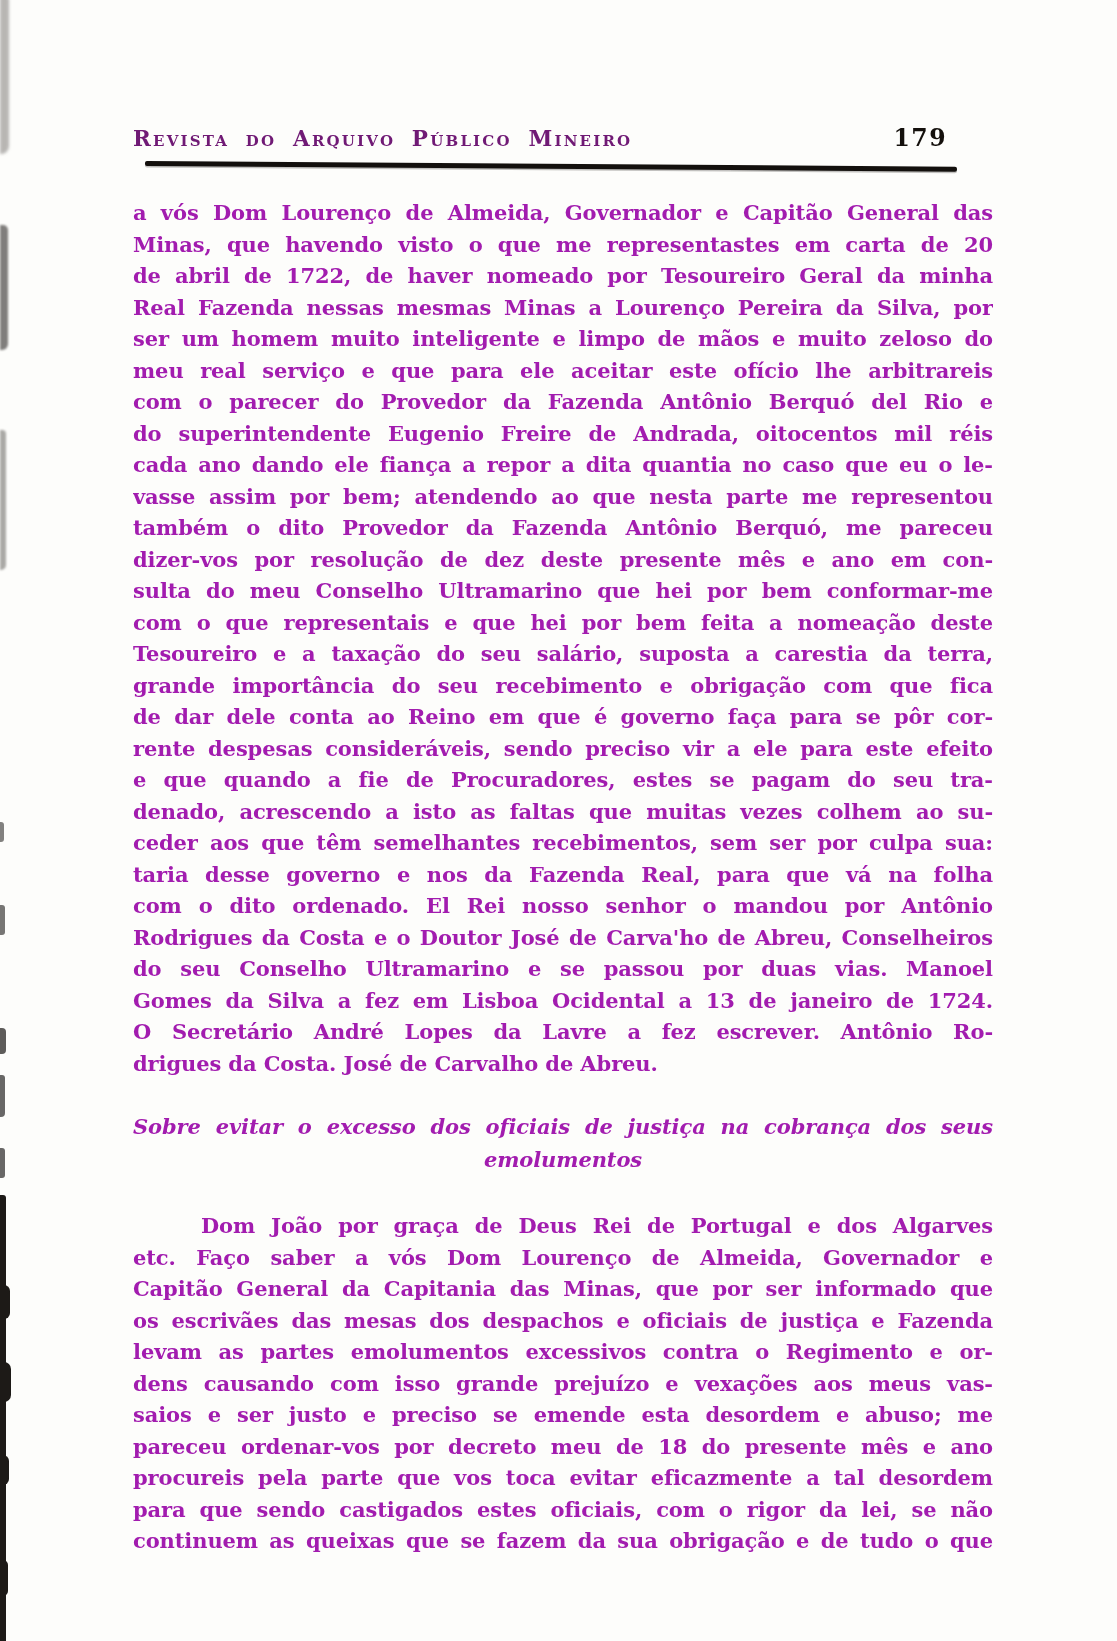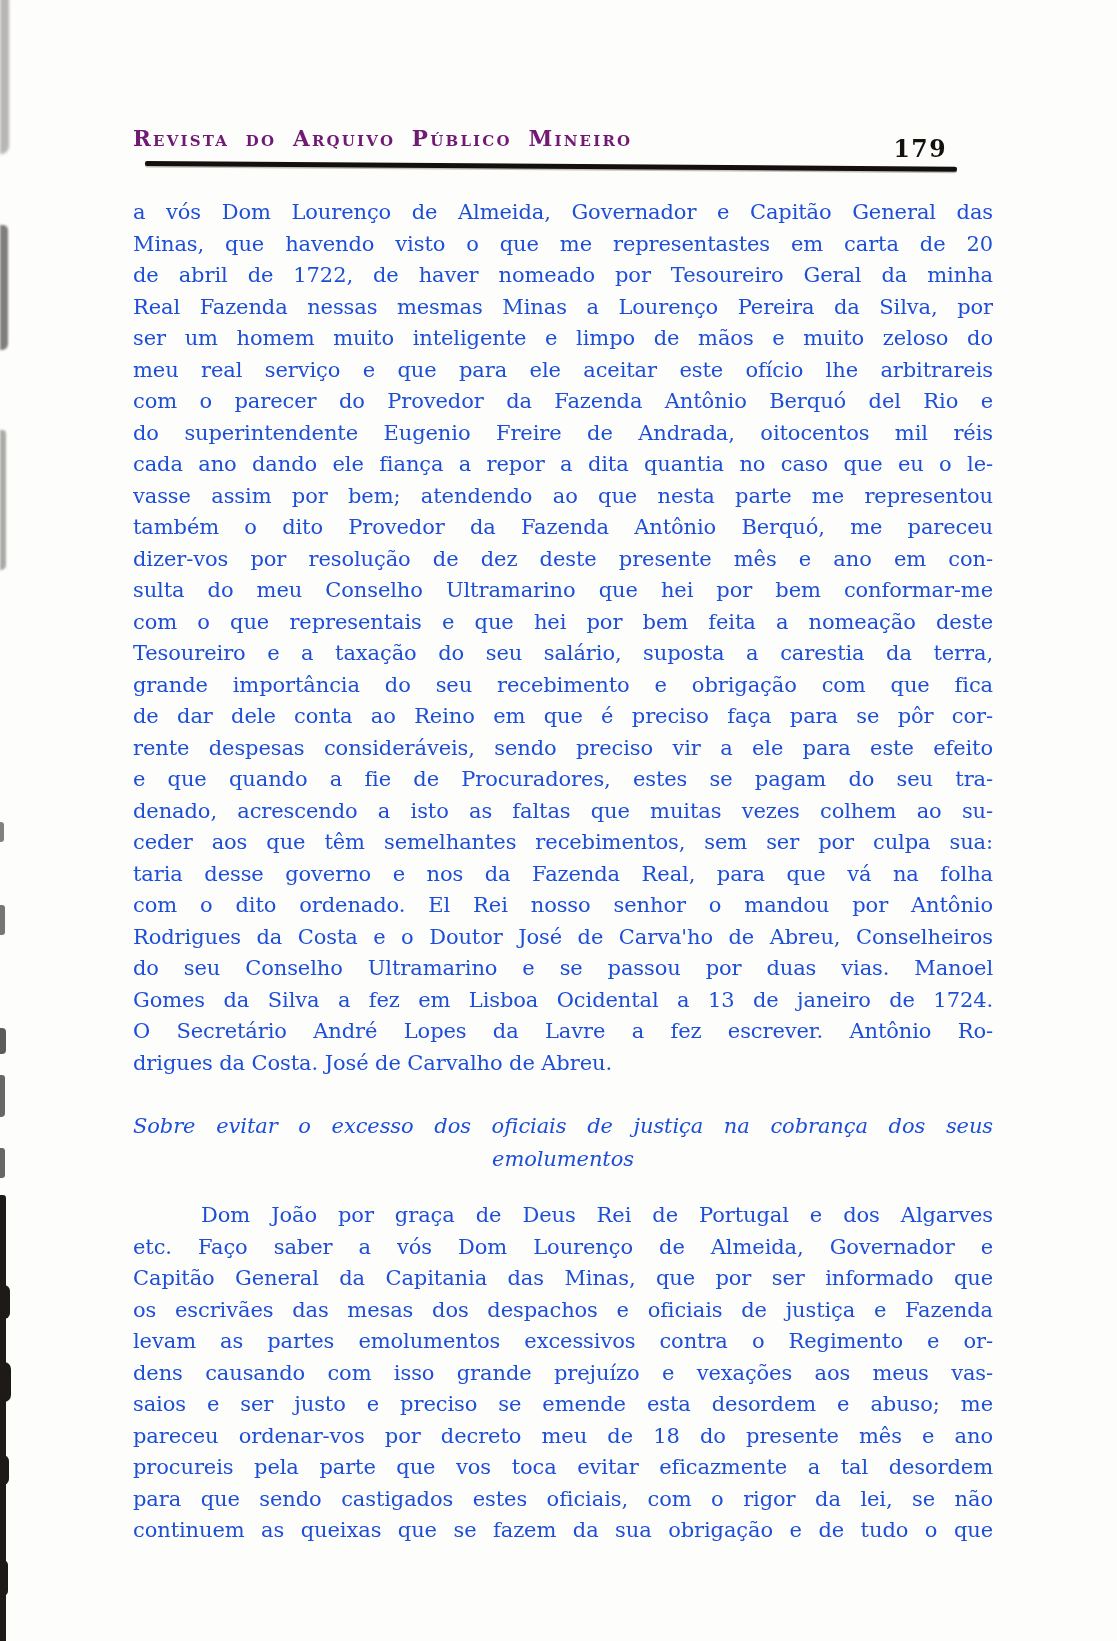--- a/index.html
+++ b/index.html
@@ -30,21 +30,21 @@
     font-variant: small-caps;
     font-weight: 700;
     font-size: 21.5px;
     letter-spacing: 2.2px;
     word-spacing: 7px;
     color: #701a75;
   }
   .page-number {
     position: absolute;
     right: 46px;
-    top: 11px;
+    top: 0;
     font-weight: 700;
     font-size: 23.5px;
     letter-spacing: 1.5px;
     color: #14100c;
   }
   .header-rule {
     position: absolute;
     left: 12px;
     top: 37px;
     width: 812px;
@@ -60,42 +60,42 @@
   .body-text {
     position: absolute;
     left: 133px;
     top: 197px;
     width: 860px;
   }
   .line {
     font-size: 21px;
     line-height: 31.5px;
     height: 31.5px;
-    font-weight: 400;
+    font-weight: 700;
     letter-spacing: -0.1px;
     text-align: justify;
     text-align-last: justify;
     overflow: hidden;
     white-space: normal;
-    color: #1d4ed8;
+    color: #a21caf;
   }
   .line.short { text-align-last: left; }
   .line.indent { text-indent: 68px; }
 
   .section-heading { margin-top: 31px; }
   .section-heading .line {
     font-style: italic;
     line-height: 33px;
     height: 33px;
   }
   .section-heading .line.centered {
     text-align-last: center;
   }
 
-  .royal-letter-paragraph { margin-top: 24px; }
+  .royal-letter-paragraph { margin-top: 34px; }
 
   
   .artifact { position: absolute; pointer-events: none; }
   .edge-smudge-top {
     left: 0; top: -6px; width: 9px; height: 160px;
     background: rgba(70,66,62,0.38);
     border-radius: 0 6px 8px 0; filter: blur(1.5px);
   }
   .edge-blob-1 {
     left: 0; top: 225px; width: 8px; height: 125px;
@@ -145,21 +145,21 @@
       <div class="line">com o parecer do Provedor da Fazenda Antônio Berquó del Rio e</div>
       <div class="line">do superintendente Eugenio Freire de Andrada, oitocentos mil réis</div>
       <div class="line">cada ano dando ele fiança a repor a dita quantia no caso que eu o le-</div>
       <div class="line">vasse assim por bem; atendendo ao que nesta parte me representou</div>
       <div class="line">também o dito Provedor da Fazenda Antônio Berquó, me pareceu</div>
       <div class="line">dizer-vos por resolução de dez deste presente mês e ano em con-</div>
       <div class="line">sulta do meu Conselho Ultramarino que hei por bem conformar-me</div>
       <div class="line">com o que representais e que hei por bem feita a nomeação deste</div>
       <div class="line">Tesoureiro e a taxação do seu salário, suposta a carestia da terra,</div>
       <div class="line">grande importância do seu recebimento e obrigação com que fica</div>
-      <div class="line">de dar dele conta ao Reino em que é preciso faça para se pôr cor-</div>
+      <div class="line">de dar dele conta ao Reino em que é governo faça para se pôr cor-</div>
       <div class="line">rente despesas consideráveis, sendo preciso vir a ele para este efeito</div>
       <div class="line">e que quando a fie de Procuradores, estes se pagam do seu tra-</div>
       <div class="line">denado, acrescendo a isto as faltas que muitas vezes colhem ao su-</div>
       <div class="line">ceder aos que têm semelhantes recebimentos, sem ser por culpa sua:</div>
       <div class="line">taria desse governo e nos da Fazenda Real, para que vá na folha</div>
       <div class="line">com o dito ordenado. El Rei nosso senhor o mandou por Antônio</div>
       <div class="line">Rodrigues da Costa e o Doutor José de Carva'ho de Abreu, Conselheiros</div>
       <div class="line">do seu Conselho Ultramarino e se passou por duas vias. Manoel</div>
       <div class="line">Gomes da Silva a fez em Lisboa Ocidental a 13 de janeiro de 1724.</div>
       <div class="line">O Secretário André Lopes da Lavre a fez escrever. Antônio Ro-</div>

